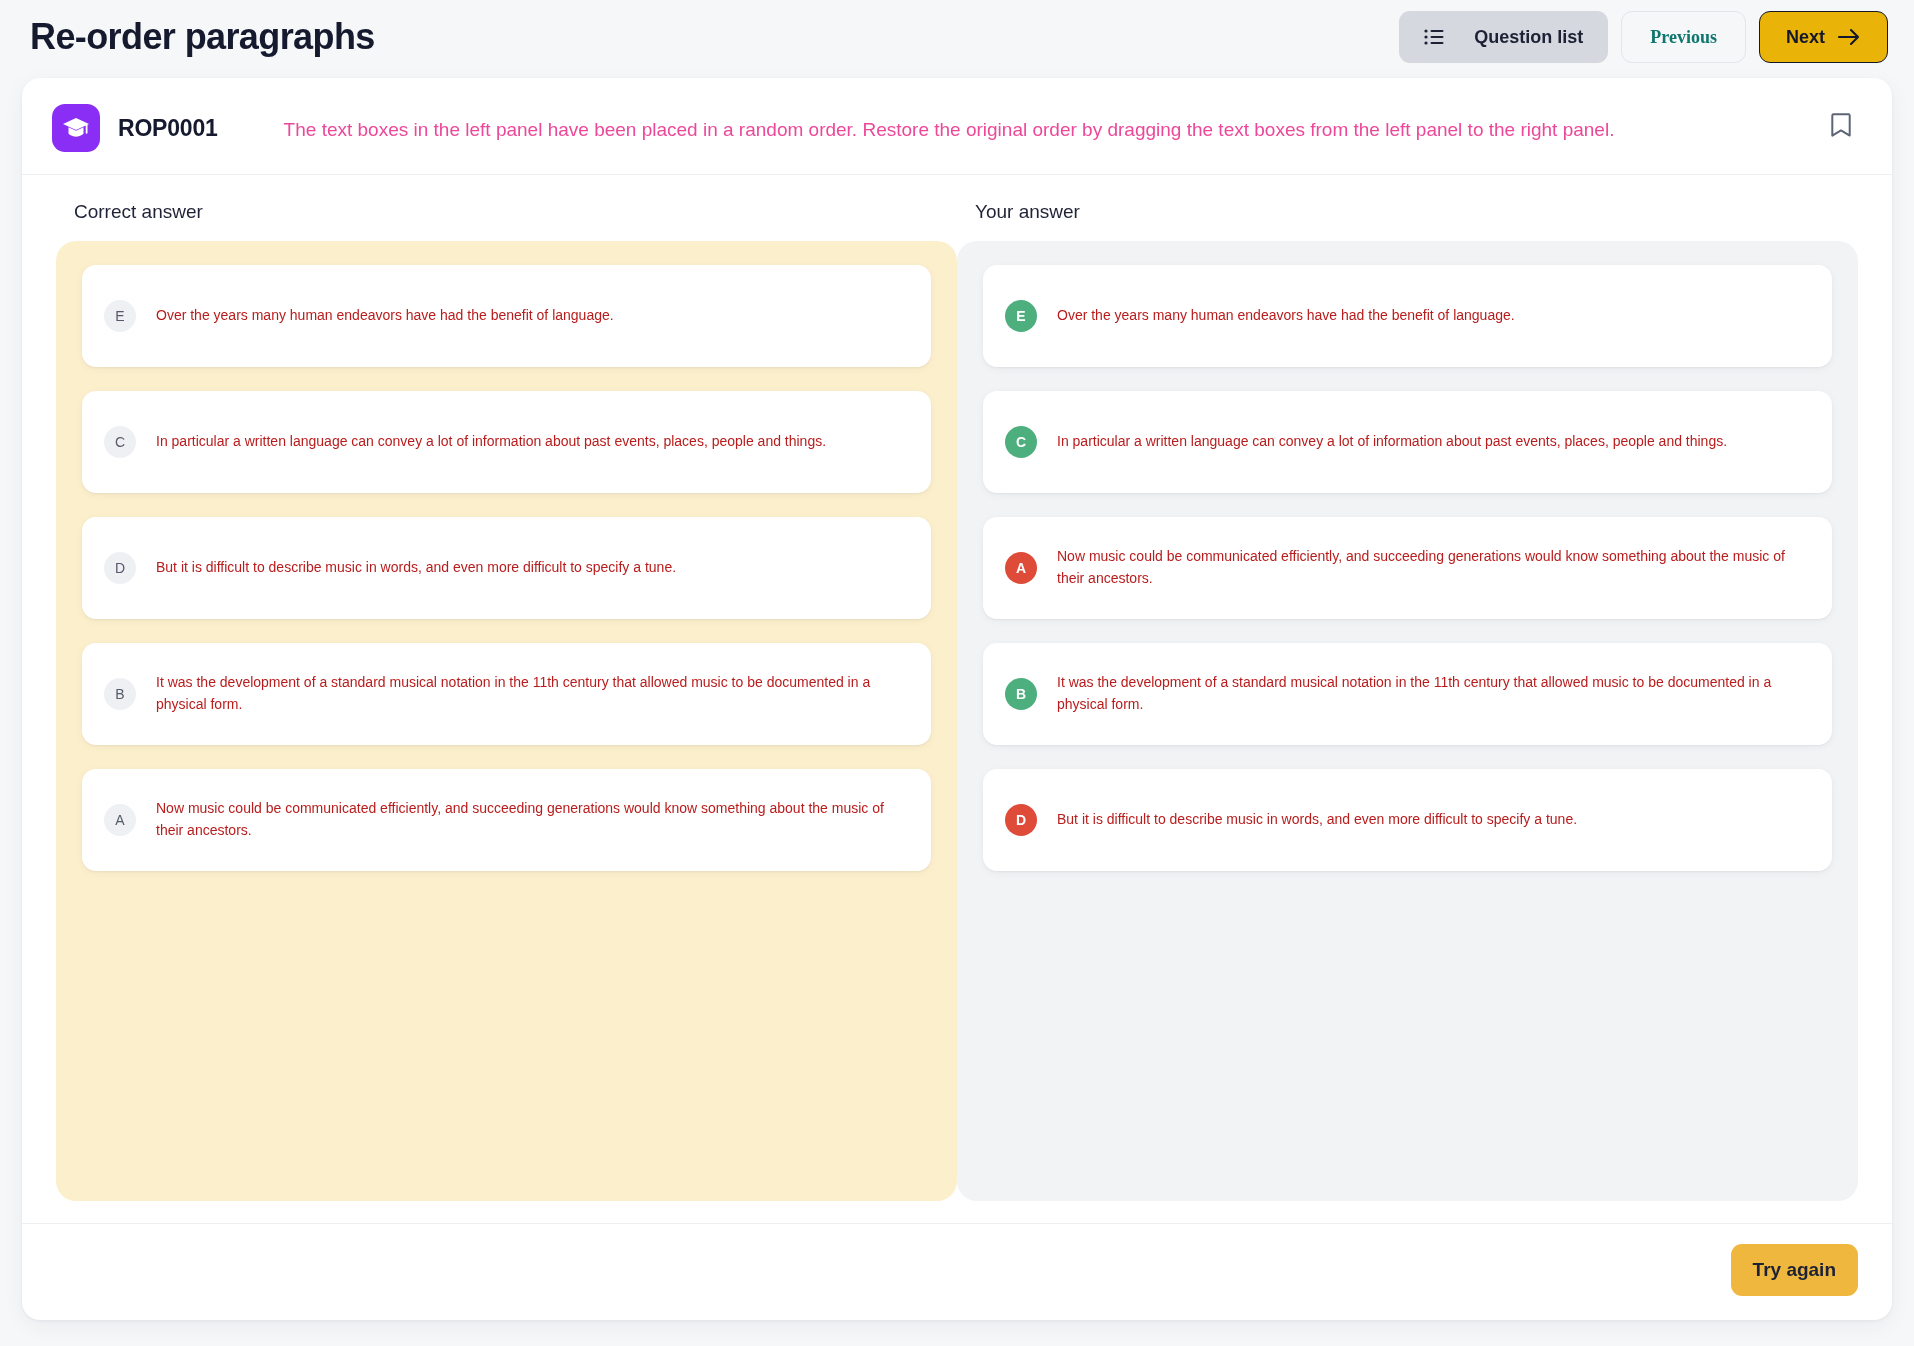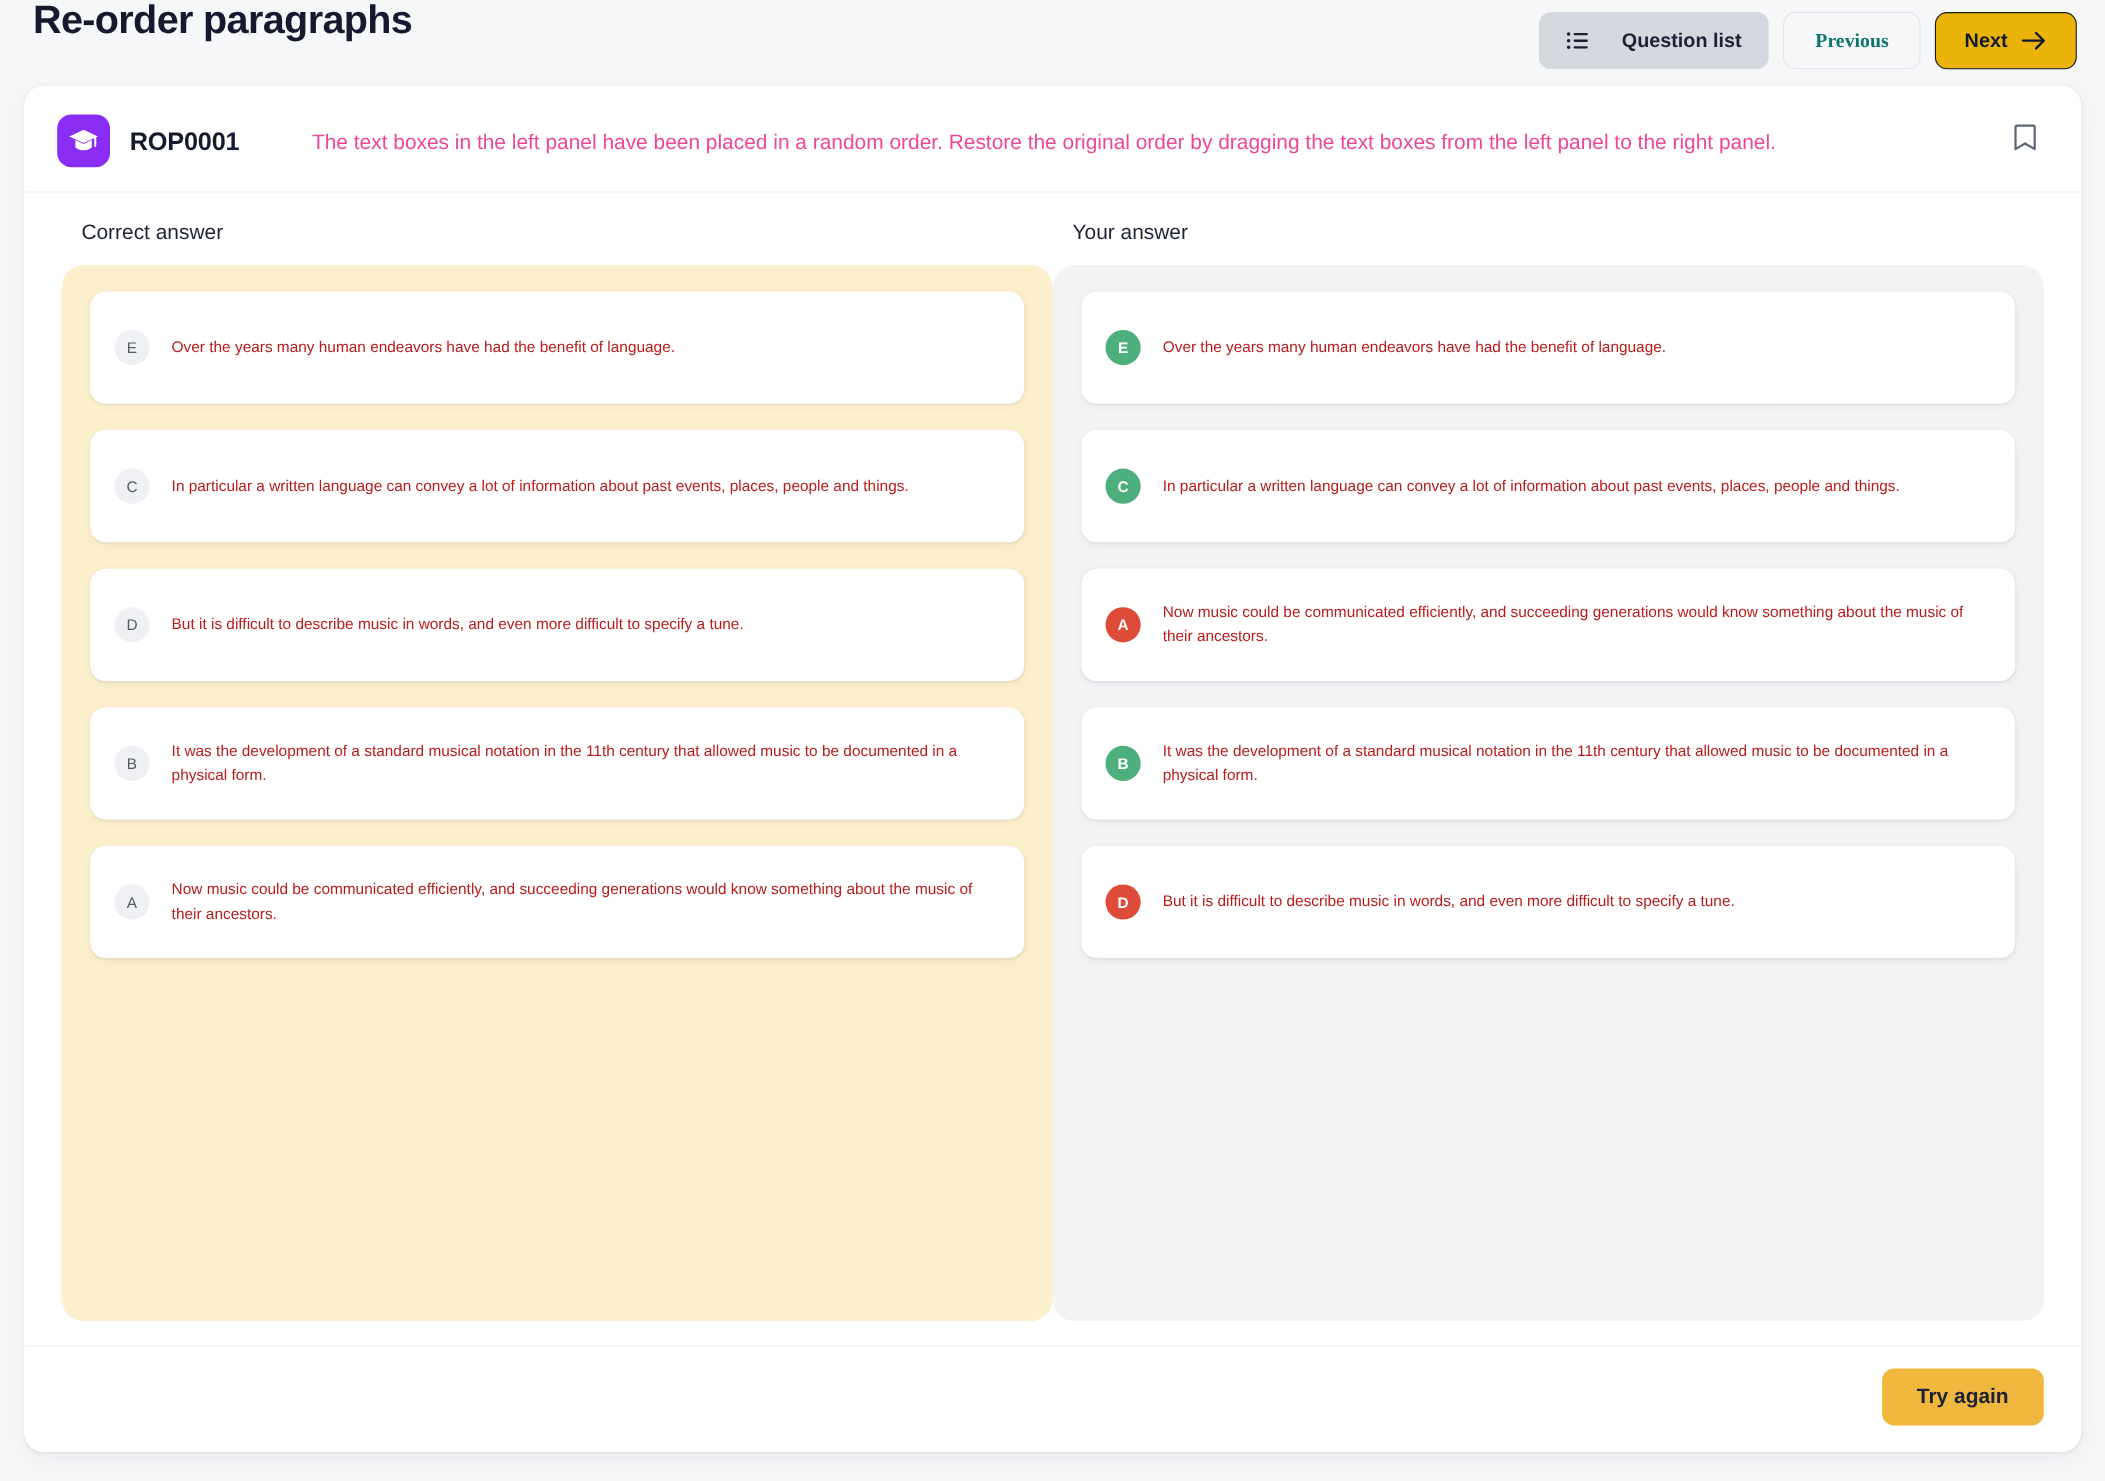--- a/index.html
+++ b/index.html
@@ -19,20 +19,21 @@
     padding: 0 22px;
     display: flex;
     flex-direction: column;
   }
 
   
   .topbar {
     height: 78px;
     flex: 0 0 78px;
     display: flex;
+    align-items: center;
     justify-content: space-between;
     padding: 0 4px 4px 8px;
   }
   .page-title {
     font-size: 36px;
     font-weight: 700;
     letter-spacing: -0.6px;
     color: #161A2E;
     line-height: 1;
   }
@@ -184,21 +185,21 @@
     display: flex;
     justify-content: flex-end;
     align-items: center;
     margin-top: 22px;
   }
   .btn-try-again {
     background: #F0B73E;
     color: #1C2135;
     border-radius: 11px;
     height: 52px;
-    padding: 0 32px;
+    padding: 0 22px;
     font-size: 19px;
     font-weight: 700;
     border: none;
     cursor: pointer;
     font-family: "Liberation Sans", sans-serif;
   }
 </style>
 </head>
 <body>
 

